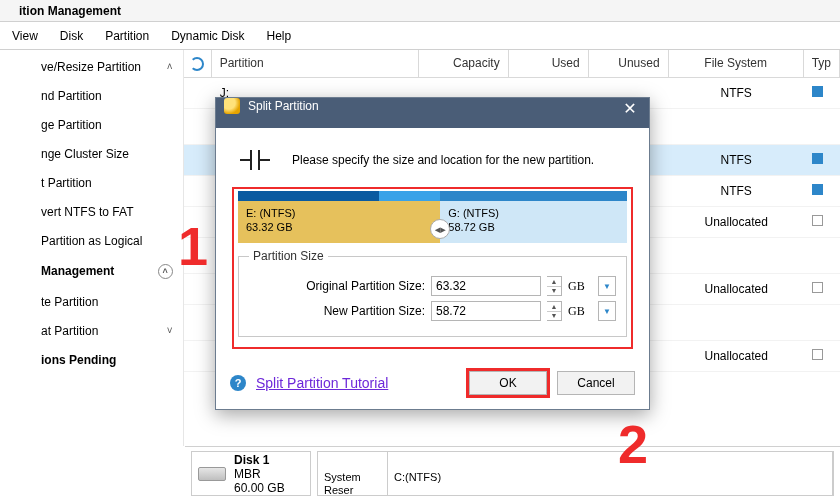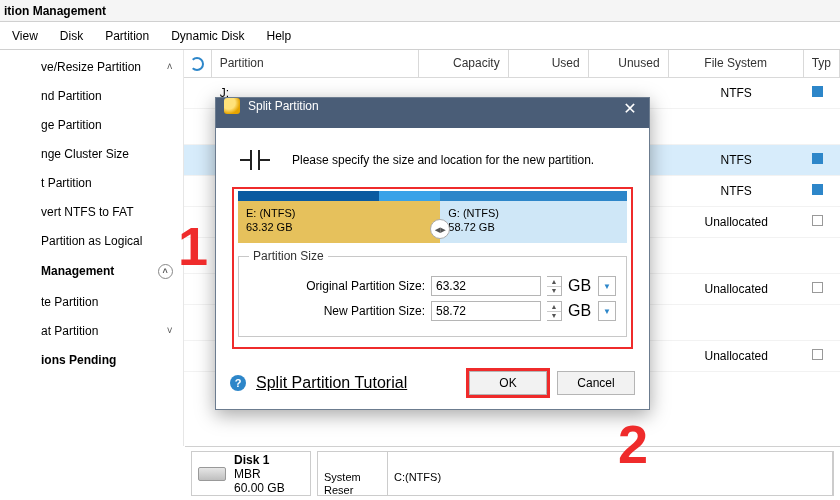--- a/index.html
+++ b/index.html
@@ -11,21 +11,21 @@
     background: #fff;
     width: 840px;
     height: 500px;
     overflow: hidden;
     position: relative;
   }
   .titlebar {
     height: 22px;
     border-bottom: 1px solid #d0d0d0;
     background: #f5f5f5;
-    padding-left: 4px;
+    padding-left: 19px;
     display: flex;
     align-items: center;
     font-weight: bold;
   }
   .menubar {
     height: 28px;
     border-bottom: 1px solid #d0d0d0;
     display: flex;
     align-items: center;
     padding-left: 12px;
@@ -179,34 +179,34 @@
   .size-row label { flex:1; text-align:right; font-size:12px;}
   .size-row input[type=text] {
     width:110px; height:20px; border:1px solid #b5b5b5; padding:0 4px; font-size:12px;
   }
   .spin {
     width:15px;height:20px;border:1px solid #b5b5b5;border-left:none;
     display:flex;flex-direction:column;
   }
   .spin div{flex:1;display:flex;align-items:center;justify-content:center;font-size:7px;color:#555;border-bottom:1px solid #ccc;}
   .spin div:last-child{border-bottom:none;}
-  .unit { width:24px; font-size:16px; }
+  .unit { width:24px; font-size:12px;font-family:Liberation Serif, serif; }
   .dd {
     width:18px;height:20px;border:1px solid #b5b5b5;
     display:flex;align-items:center;justify-content:center;font-size:8px;color:#2d86c9;
   }
   .modal-foot {
     display:flex; align-items:center; padding: 10px 14px 14px 14px;
     gap:10px;
   }
   .help-icon {
     width:16px;height:16px;border-radius:50%;background:#2d86c9;color:#fff;
     display:inline-flex;align-items:center;justify-content:center;font-size:11px;font-weight:bold;
   }
-  .tut-link { color:#000000;text-decoration:underline;font-size:16px;}
+  .tut-link { color:#6d28d9;text-decoration:underline;font-size:14px;}
   .spacer{flex:1;}
   .btn {
     min-width:78px;height:24px;border:1px solid #b5b5b5;background:#f2f2f2;
     display:inline-flex;align-items:center;justify-content:center;font-size:12px;
   }
   .btn.ok-highlight { outline:3px solid #ef2b2b; }
   
   .callout {
     position:absolute; color:#ef2b2b; font-size:54px; font-weight:bold; z-index:20;
     font-family: Arial, sans-serif;

